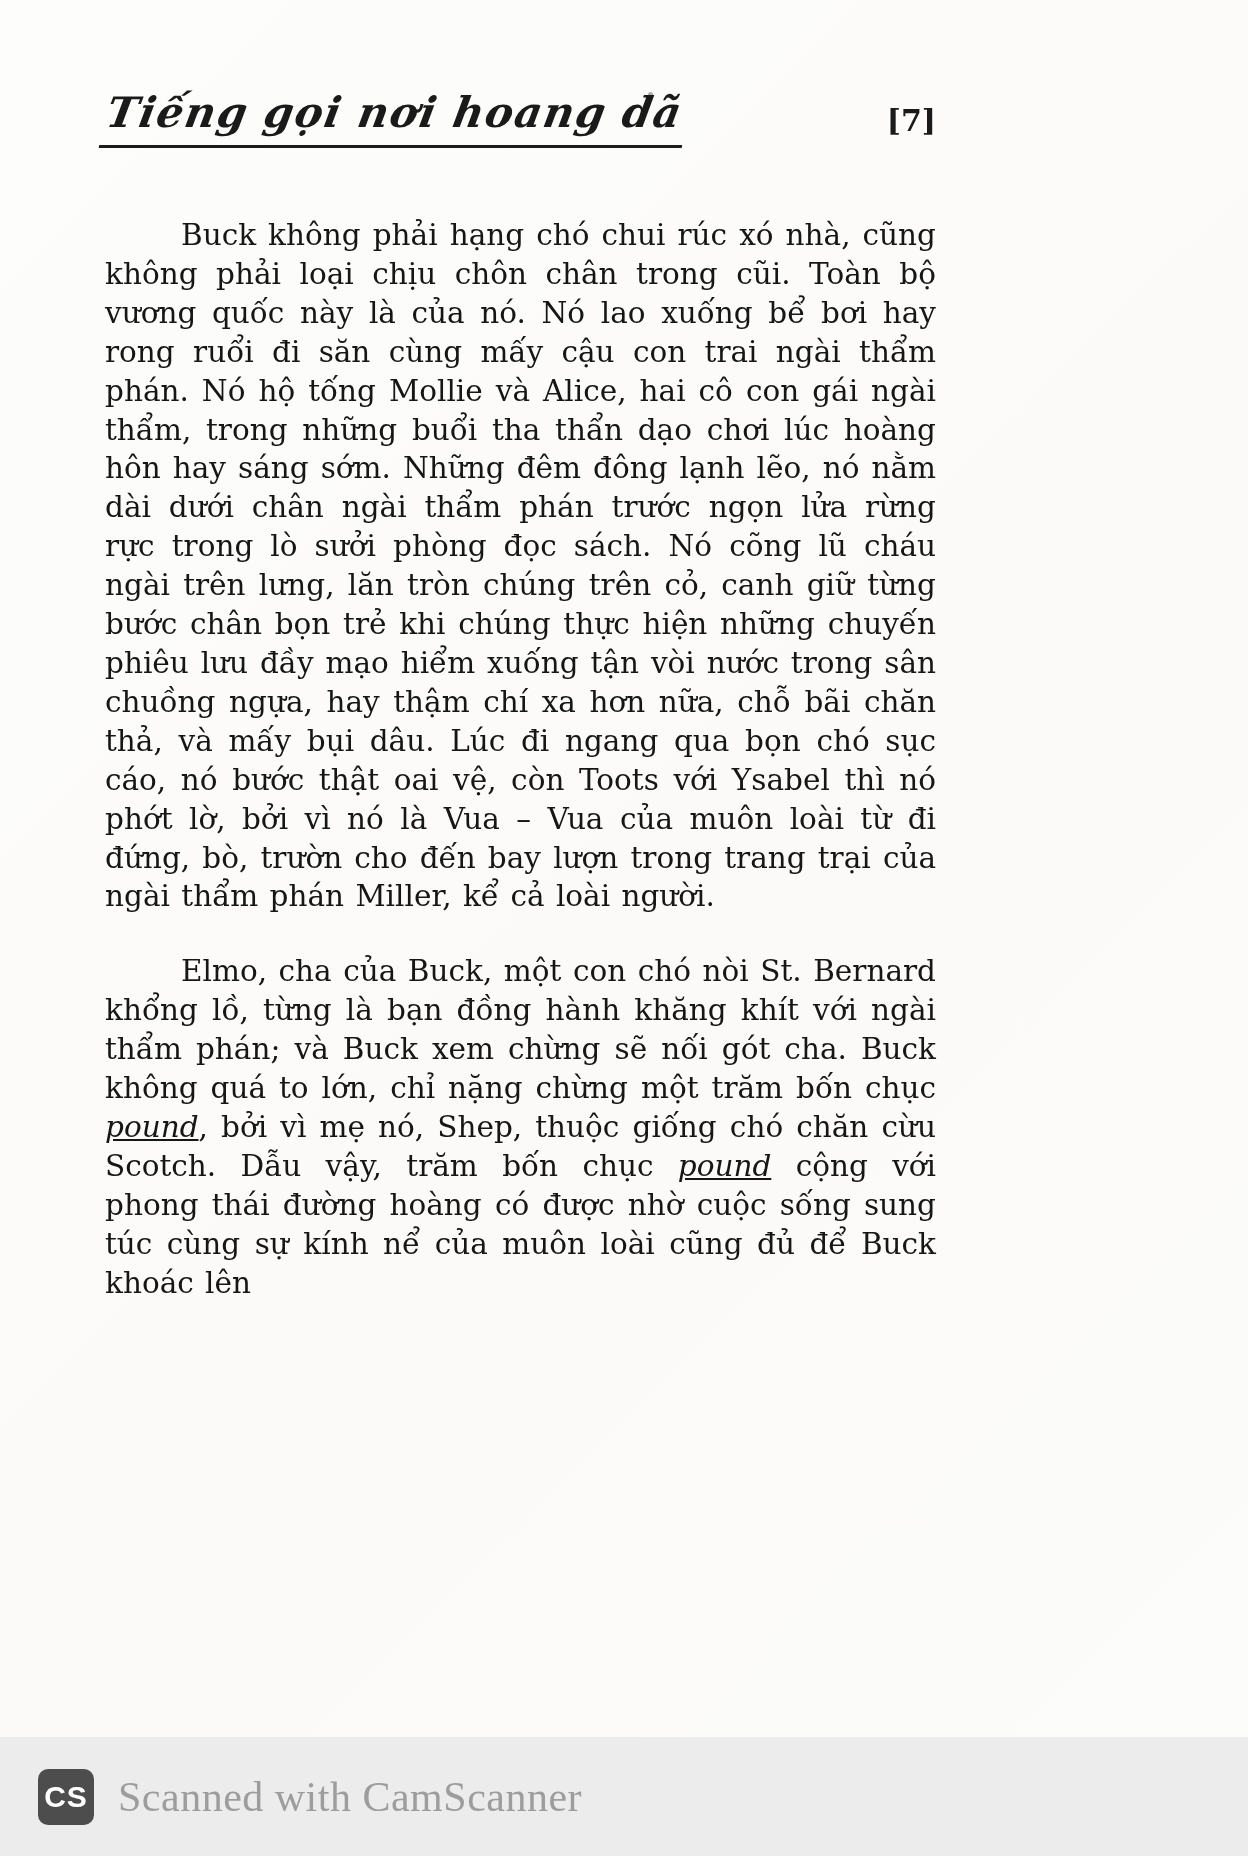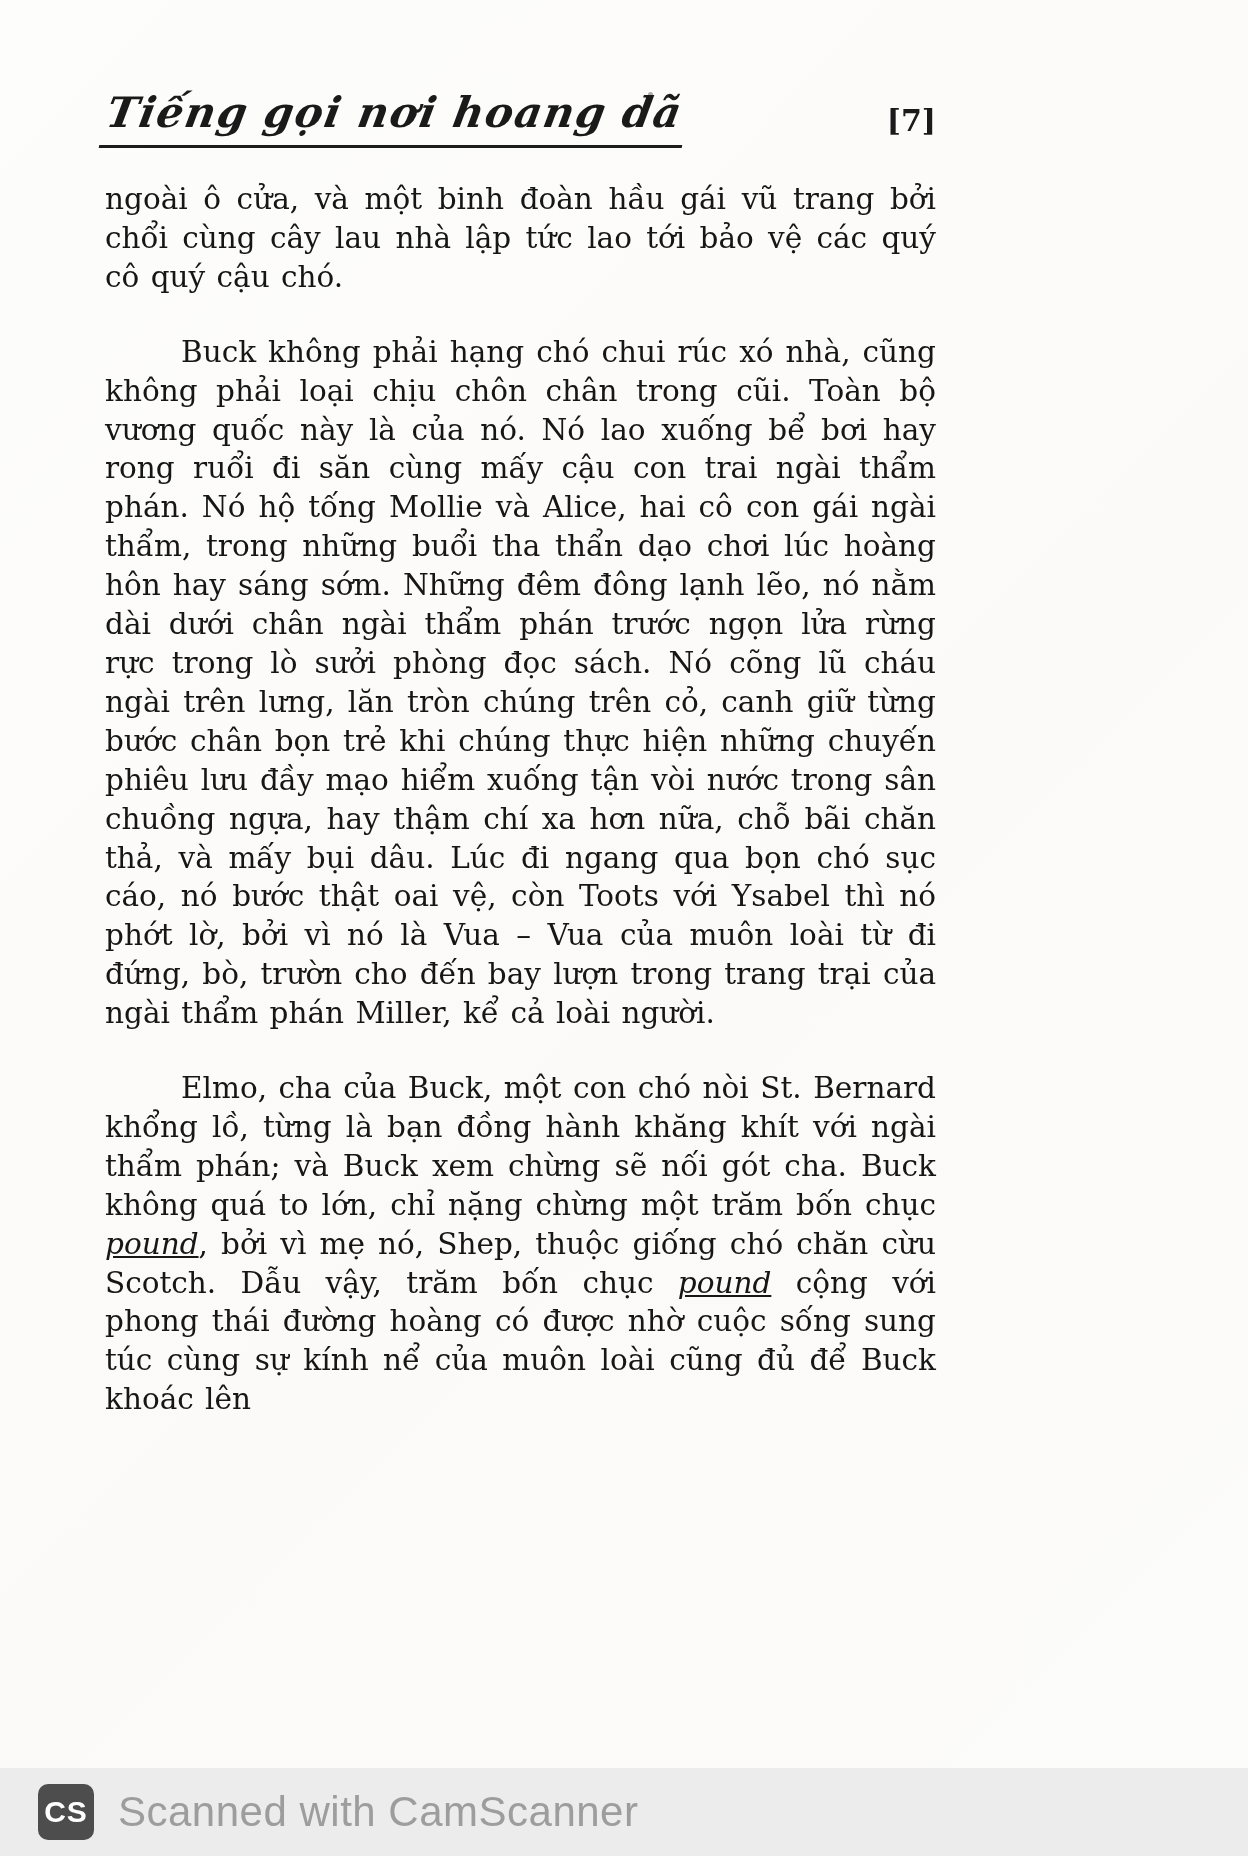--- a/index.html
+++ b/index.html
@@ -63,21 +63,21 @@
     text-align: justify;
     text-justify: inter-word;
     color: #161616;
     word-spacing: 2px;
   }
   .para.indent { text-indent: 76px; margin-top: 36px; }
   .para em { font-style: italic; text-decoration: underline; }
   .footer-bar {
     position: absolute;
     left: 0; right: 0; bottom: 0;
-    height: 88px;
+    height: 119px;
     background: #ececec;
     display: flex;
     align-items: center;
     padding-left: 38px;
     gap: 24px;
   }
   .cs-logo {
     width: 56px;
     height: 56px;
     background: #4d4d4d;
@@ -86,39 +86,38 @@
     display: flex;
     align-items: center;
     justify-content: center;
     font-family: "Liberation Sans", sans-serif;
     font-weight: 700;
     font-size: 30px;
     letter-spacing: 1px;
     flex: 0 0 auto;
   }
   .cs-text {
-    font-family: Liberation Sans, sans-serif;
+    font-family: Liberation Serif, serif;
     font-size: 42px;
     color: #9d9d9d;
     letter-spacing: .5px;
   }
 </style>
 </head>
 <body>
 
 <div class="scan-page">
   <div class="speck"></div>
 
   <div class="header">
     <span class="running-title">Tiếng gọi nơi hoang dã</span>
     <span class="page-number">[7]</span>
   </div>
 
   <div class="body-text" id="body-text">
-      <p class="para"><span>ngoài ô cửa, và một binh đoàn hầu gái vũ trang bởi chổi cùng cây lau nhà lập tức lao tới bảo vệ các quý cô quý cậu chó.</span></p>
       <p class="para indent"><span>Buck không phải hạng chó chui rúc xó nhà, cũng không phải loại chịu chôn chân trong cũi. Toàn bộ vương quốc này là của nó. Nó lao xuống bể bơi hay rong ruổi đi săn cùng mấy cậu con trai ngài thẩm phán. Nó hộ tống Mollie và Alice, hai cô con gái ngài thẩm, trong những buổi tha thẩn dạo chơi lúc hoàng hôn hay sáng sớm. Những đêm đông lạnh lẽo, nó nằm dài dưới chân ngài thẩm phán trước ngọn lửa rừng rực trong lò sưởi phòng đọc sách. Nó cõng lũ cháu ngài trên lưng, lăn tròn chúng trên cỏ, canh giữ từng bước chân bọn trẻ khi chúng thực hiện những chuyến phiêu lưu đầy mạo hiểm xuống tận vòi nước trong sân chuồng ngựa, hay thậm chí xa hơn nữa, chỗ bãi chăn thả, và mấy bụi dâu. Lúc đi ngang qua bọn chó sục cáo, nó bước thật oai vệ, còn Toots với Ysabel thì nó phớt lờ, bởi vì nó là Vua – Vua của muôn loài từ đi đứng, bò, trườn cho đến bay lượn trong trang trại của ngài thẩm phán Miller, kể cả loài người.</span></p>
       <p class="para indent"><span>Elmo, cha của Buck, một con chó nòi St. Bernard khổng lồ, từng là bạn đồng hành khăng khít với ngài thẩm phán; và Buck xem chừng sẽ nối gót cha. Buck không quá to lớn, chỉ nặng chừng một trăm bốn chục </span><em>pound</em><span>, bởi vì mẹ nó, Shep, thuộc giống chó chăn cừu Scotch. Dẫu vậy, trăm bốn chục </span><em>pound</em><span> cộng với phong thái đường hoàng có được nhờ cuộc sống sung túc cùng sự kính nể của muôn loài cũng đủ để Buck khoác lên</span></p>
     </div>
 </div>
 
 <div class="footer-bar">
   <span class="cs-logo">CS</span>
   <span class="cs-text">Scanned with CamScanner</span>
 </div>
 

